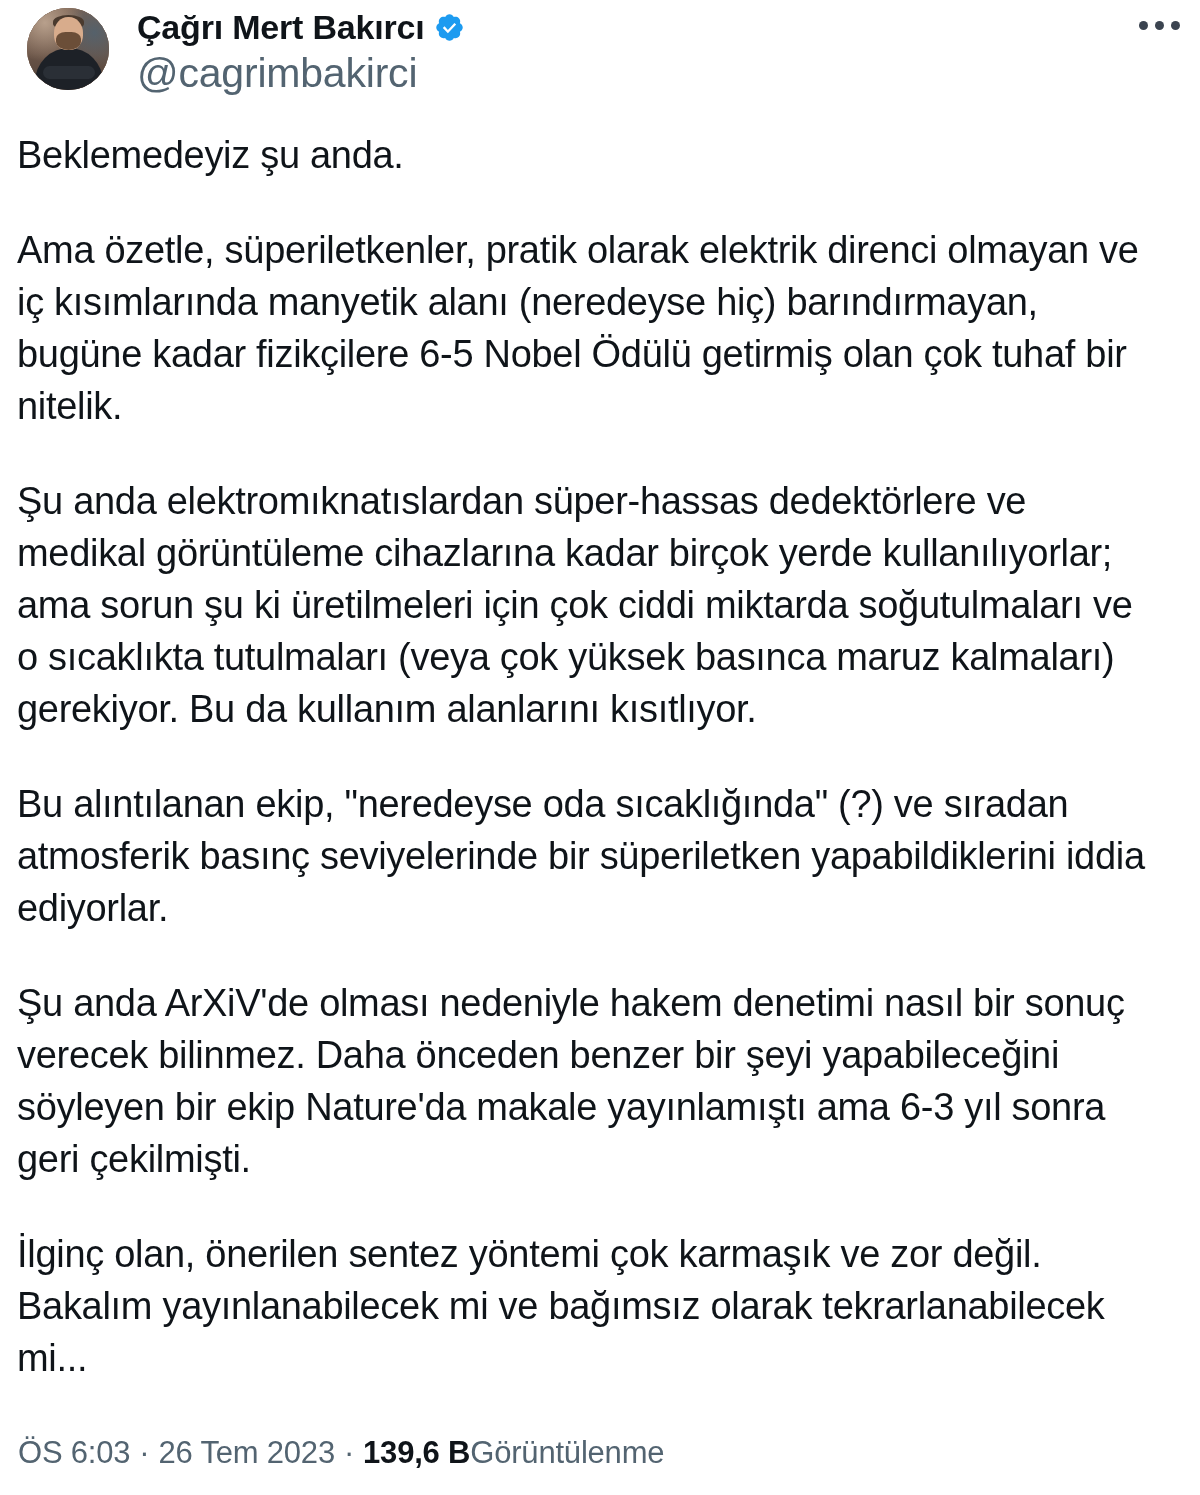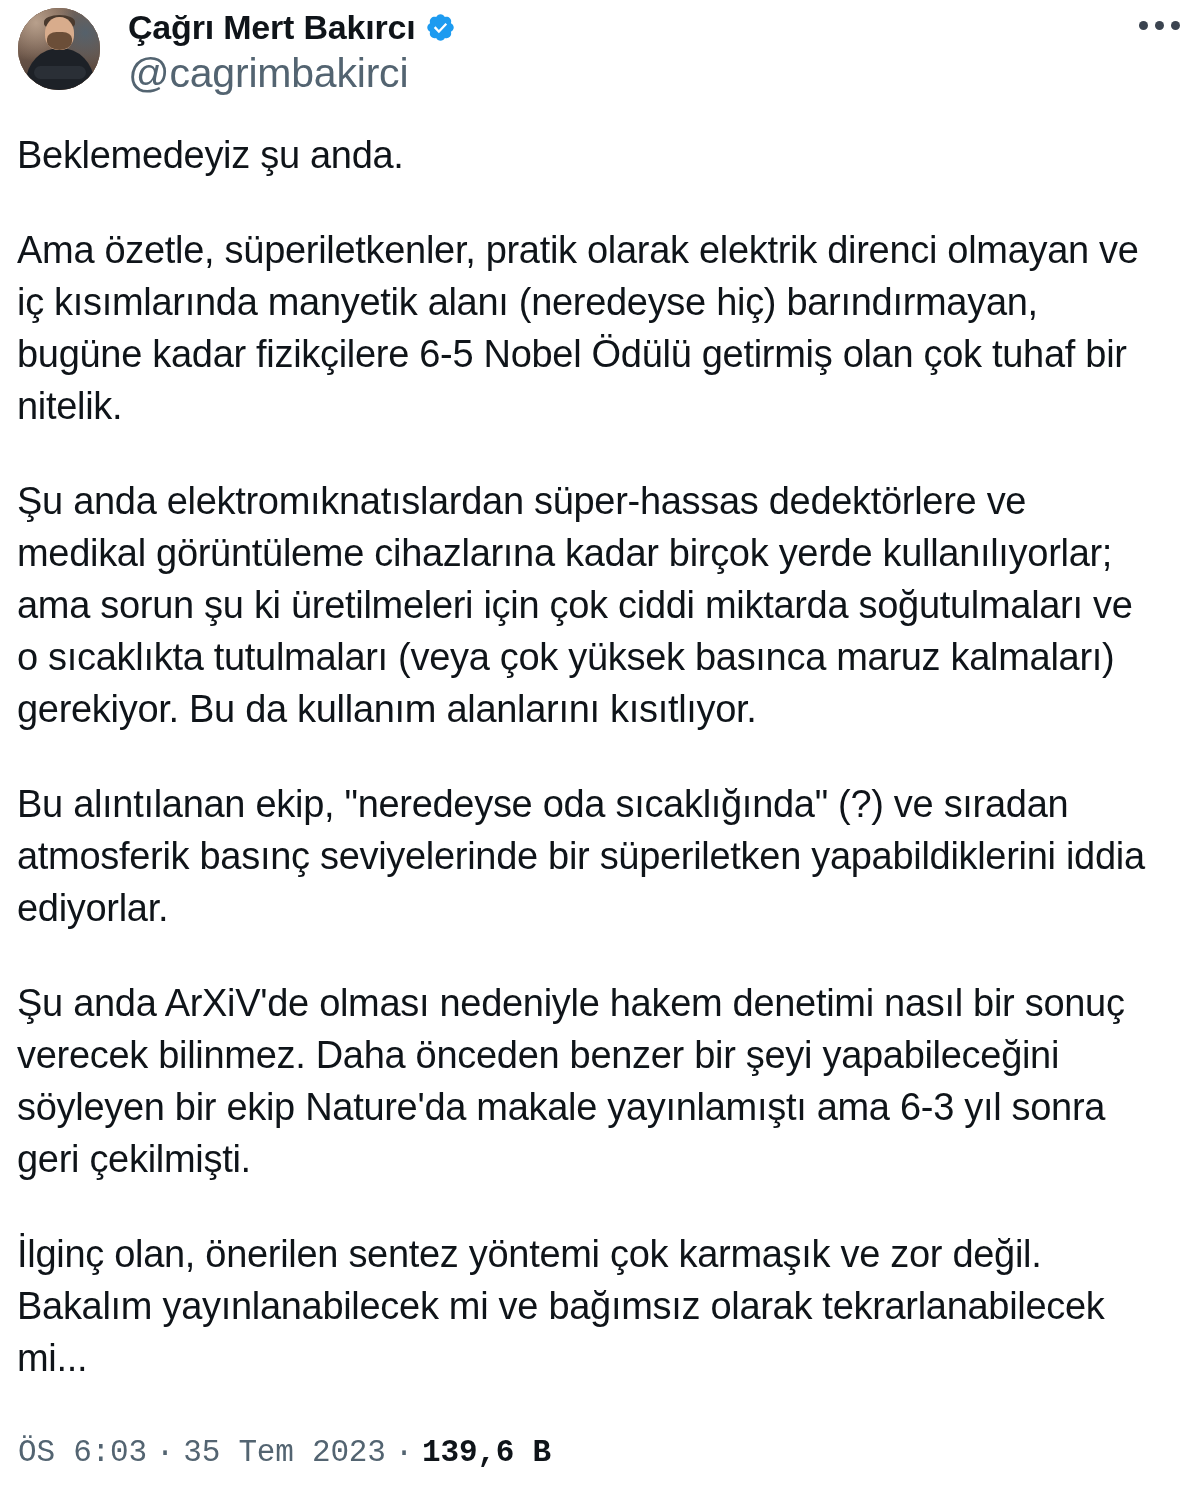--- a/index.html
+++ b/index.html
@@ -19,21 +19,21 @@
     position: relative;
     width: 1200px;
     height: 1495px;
     box-sizing: border-box;
     background: #ffffff;
   }
 
   
   .tweet-header {
     position: absolute;
-    left: 18px;
+    left: 27px;
     top: 6px;
     width: 1164px;
     height: 92px;
     display: flex;
     align-items: flex-start;
   }
 
   .avatar {
     position: relative;
     width: 82px;
@@ -184,21 +184,20 @@
     position: absolute;
     left: 18px;
     bottom: 22px;
     font-size: 31px;
     line-height: 40px;
     color: #536471;
     letter-spacing: -0.2px;
     white-space: nowrap;
     display: flex;
     align-items: flex-end;
-    font-family: Liberation Mono, monospace;
   }
   .tweet-footer .sep {
     margin: 0 9px;
     color: #536471;
   }
   .tweet-footer .views-count {
     color: #0f1419;
     font-weight: bold;
   }
   .tweet-footer .views-label {
@@ -251,18 +250,19 @@
     <p>Ama özetle, süperiletkenler, pratik olarak elektrik direnci olmayan ve iç kısımlarında manyetik alanı (neredeyse hiç) barındırmayan, bugüne kadar fizikçilere 6-5 Nobel Ödülü getirmiş olan çok tuhaf bir nitelik.</p>
     <p>Şu anda elektromıknatıslardan süper-hassas dedektörlere ve medikal görüntüleme cihazlarına kadar birçok yerde kullanılıyorlar; ama sorun şu ki üretilmeleri için çok ciddi miktarda soğutulmaları ve o sıcaklıkta tutulmaları (veya çok yüksek basınca maruz kalmaları) gerekiyor. Bu da kullanım alanlarını kısıtlıyor.</p>
     <p>Bu alıntılanan ekip, "neredeyse oda sıcaklığında" (?) ve sıradan atmosferik basınç seviyelerinde bir süperiletken yapabildiklerini iddia ediyorlar.</p>
     <p>Şu anda ArXiV'de olması nedeniyle hakem denetimi nasıl bir sonuç verecek bilinmez. Daha önceden benzer bir şeyi yapabileceğini söyleyen bir ekip Nature'da makale yayınlamıştı ama 6-3 yıl sonra geri çekilmişti.</p>
     <p>İlginç olan, önerilen sentez yöntemi çok karmaşık ve zor değil. Bakalım yayınlanabilecek mi ve bağımsız olarak tekrarlanabilecek mi...</p>
   </div>
 
   <div class="tweet-footer">
     <span class="time">ÖS 6:03</span>
     <span class="sep">·</span>
-    <span class="date">35 Tem 2023</span>
+    <span class="date">26 Tem 2023</span>
     <span class="sep">·</span>
     <span class="views-count">139,6 B</span>
+    <span class="views-label">Görüntülenme</span>
   </div>
 
 </div>
 
 </body></html>

